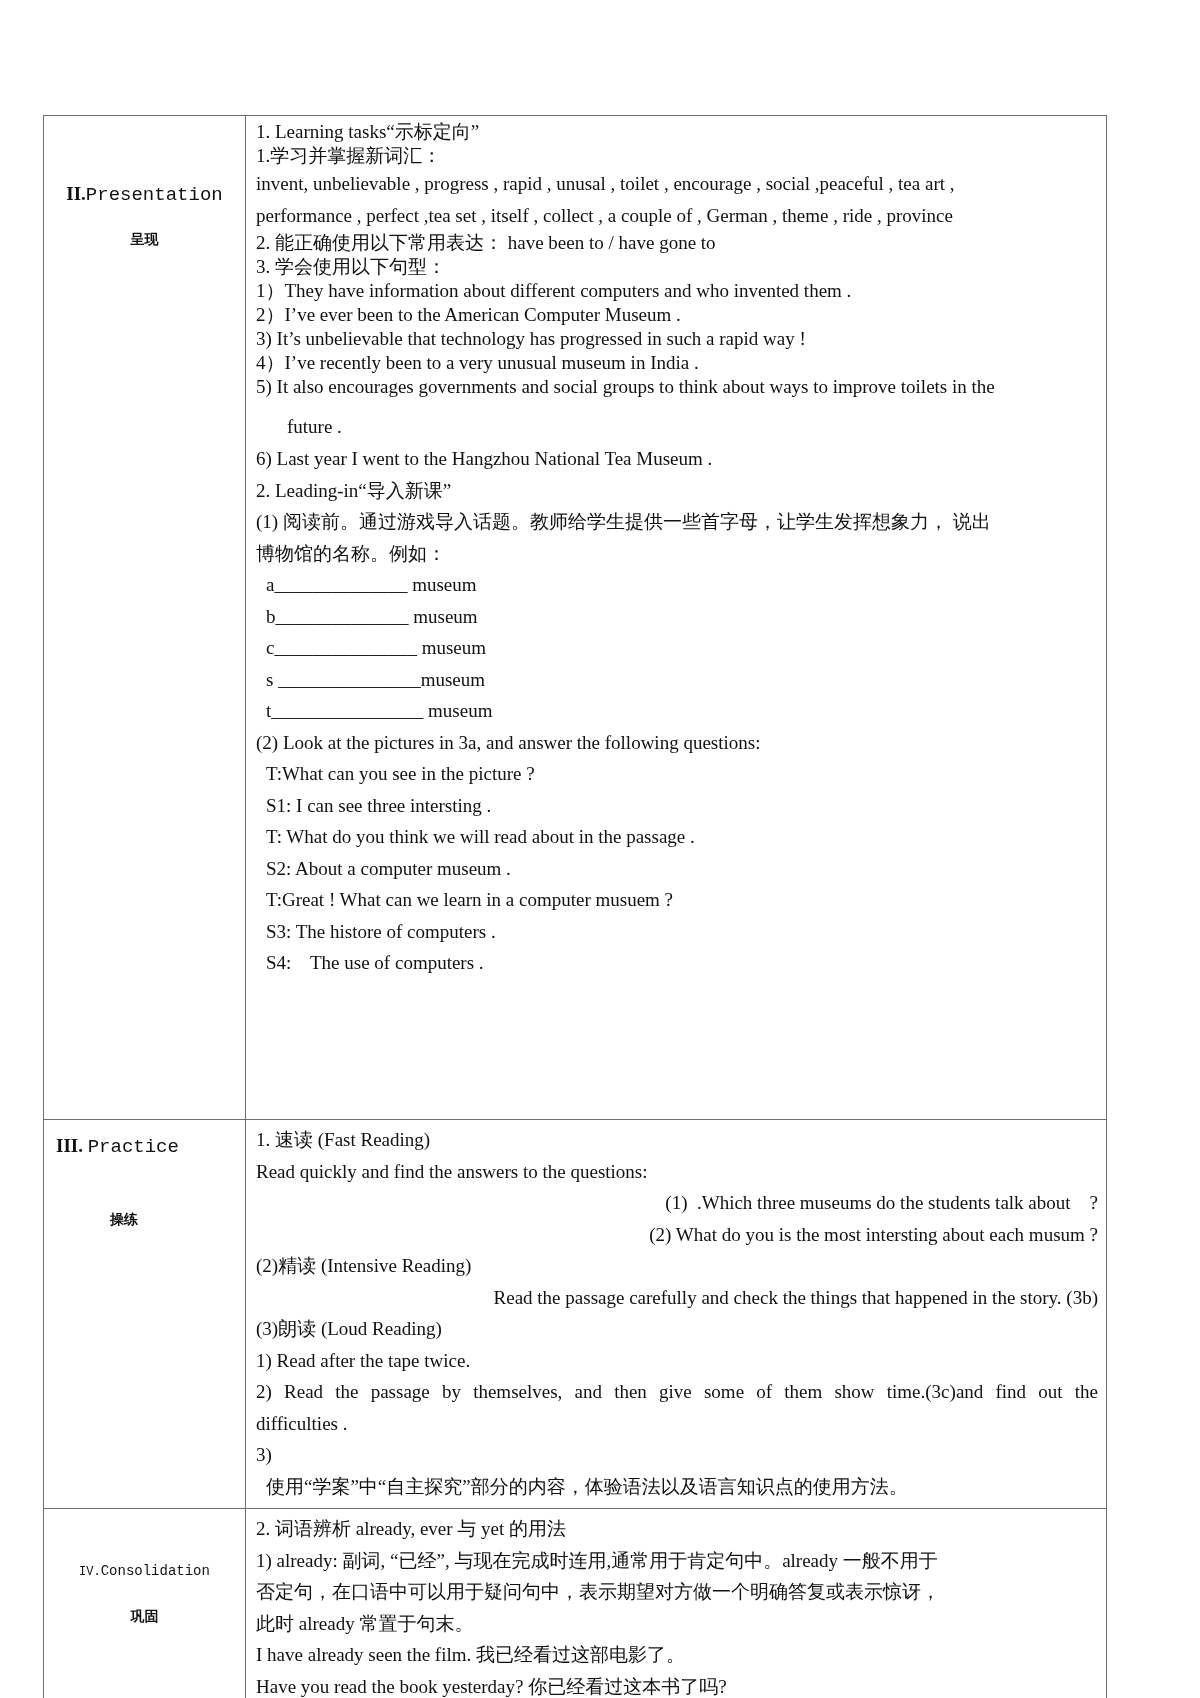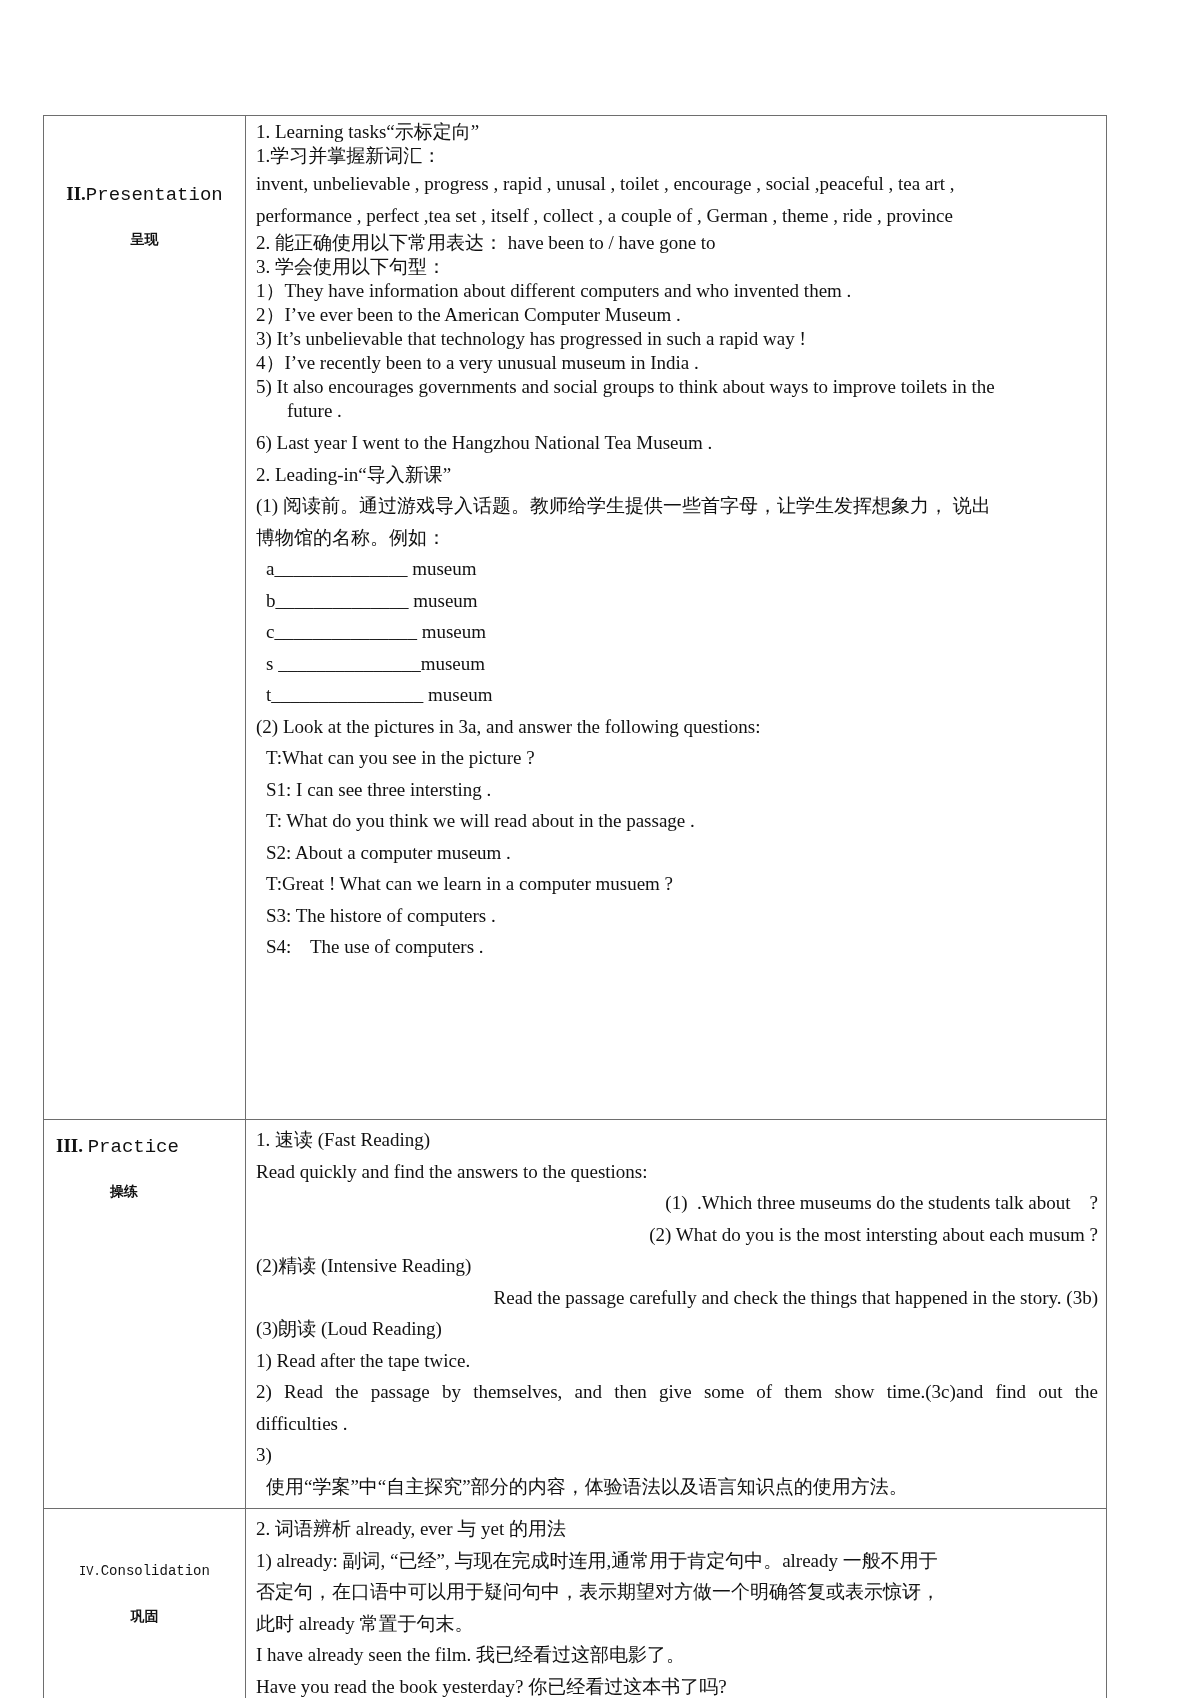--- a/index.html
+++ b/index.html
@@ -96,21 +96,21 @@
         <div class="line">1.学习并掌握新词汇：</div>
         <div class="line tall">invent, unbelievable , progress , rapid , unusal , toilet , encourage , social ,peaceful , tea art ,</div>
         <div class="line tall">performance , perfect ,tea set , itself , collect , a couple of , German , theme , ride , province</div>
         <div class="line">2. 能正确使用以下常用表达：   have been to / have gone to</div>
         <div class="line">3. 学会使用以下句型：</div>
         <div class="line">1）They have information about different computers and who invented them .</div>
         <div class="line">2）I’ve ever been to the American Computer Museum .</div>
         <div class="line">3) It’s unbelievable that technology has progressed in such a rapid way !</div>
         <div class="line">4）I’ve recently been to a very unusual museum in India .</div>
         <div class="line">5) It also encourages governments and social groups to think about ways to improve toilets in the</div>
-        <div class="line hang" style="margin-bottom:4px;">future .</div>
+        <div class="line hang" style="margin-bottom:4px;margin-top:16px;">future .</div>
         <div class="line tall">6) Last year I went to the Hangzhou National Tea Museum .</div>
         <div class="line tall">2. Leading-in“导入新课”</div>
         <div class="line tall">(1) 阅读前。通过游戏导入话题。教师给学生提供一些首字母，让学生发挥想象力，  说出</div>
         <div class="line tall">博物馆的名称。例如：</div>
         <div class="line tall indent-1">a______________ museum</div>
         <div class="line tall indent-1">b______________ museum</div>
         <div class="line tall indent-1">c_______________ museum</div>
         <div class="line tall indent-1">s _______________museum</div>
         <div class="line tall indent-1">t________________ museum</div>
         <div class="line tall">(2) Look at the pictures in 3a, and answer the following questions:</div>
@@ -122,21 +122,21 @@
         <div class="line tall indent-1">S3: The histore of computers .</div>
         <div class="line tall indent-1" style="white-space:pre;">S4:    The use of computers .</div>
       </div>
     </td>
   </tr>
 
   <tr class="row-practice">
     <td>
       <div class="stage-label" style="text-align:left; padding-left:12px; padding-top:4px;">
         <span class="roman">III.</span>&nbsp;<span class="en">Practice</span>
-        <span class="zh" style="padding-left:54px;">操练</span>
+        <span class="zh" style="padding-left:54px;margin-top:28px;">操练</span>
       </div>
     </td>
     <td>
       <div class="cell-content">
         <div class="line tall">1. 速读  (Fast Reading)</div>
         <div class="line tall">Read quickly and find the answers to the questions:</div>
         <div class="line tall indent-3" style="white-space:pre;">(1)  .Which three museums do the students talk about    ?</div>
         <div class="line tall indent-3">(2) What do you is the most intersting about each musum ?</div>
         <div class="line tall">(2)精读  (Intensive Reading)</div>
         <div class="line tall indent-3">Read the passage carefully and check the things that happened in the story. (3b)</div>

